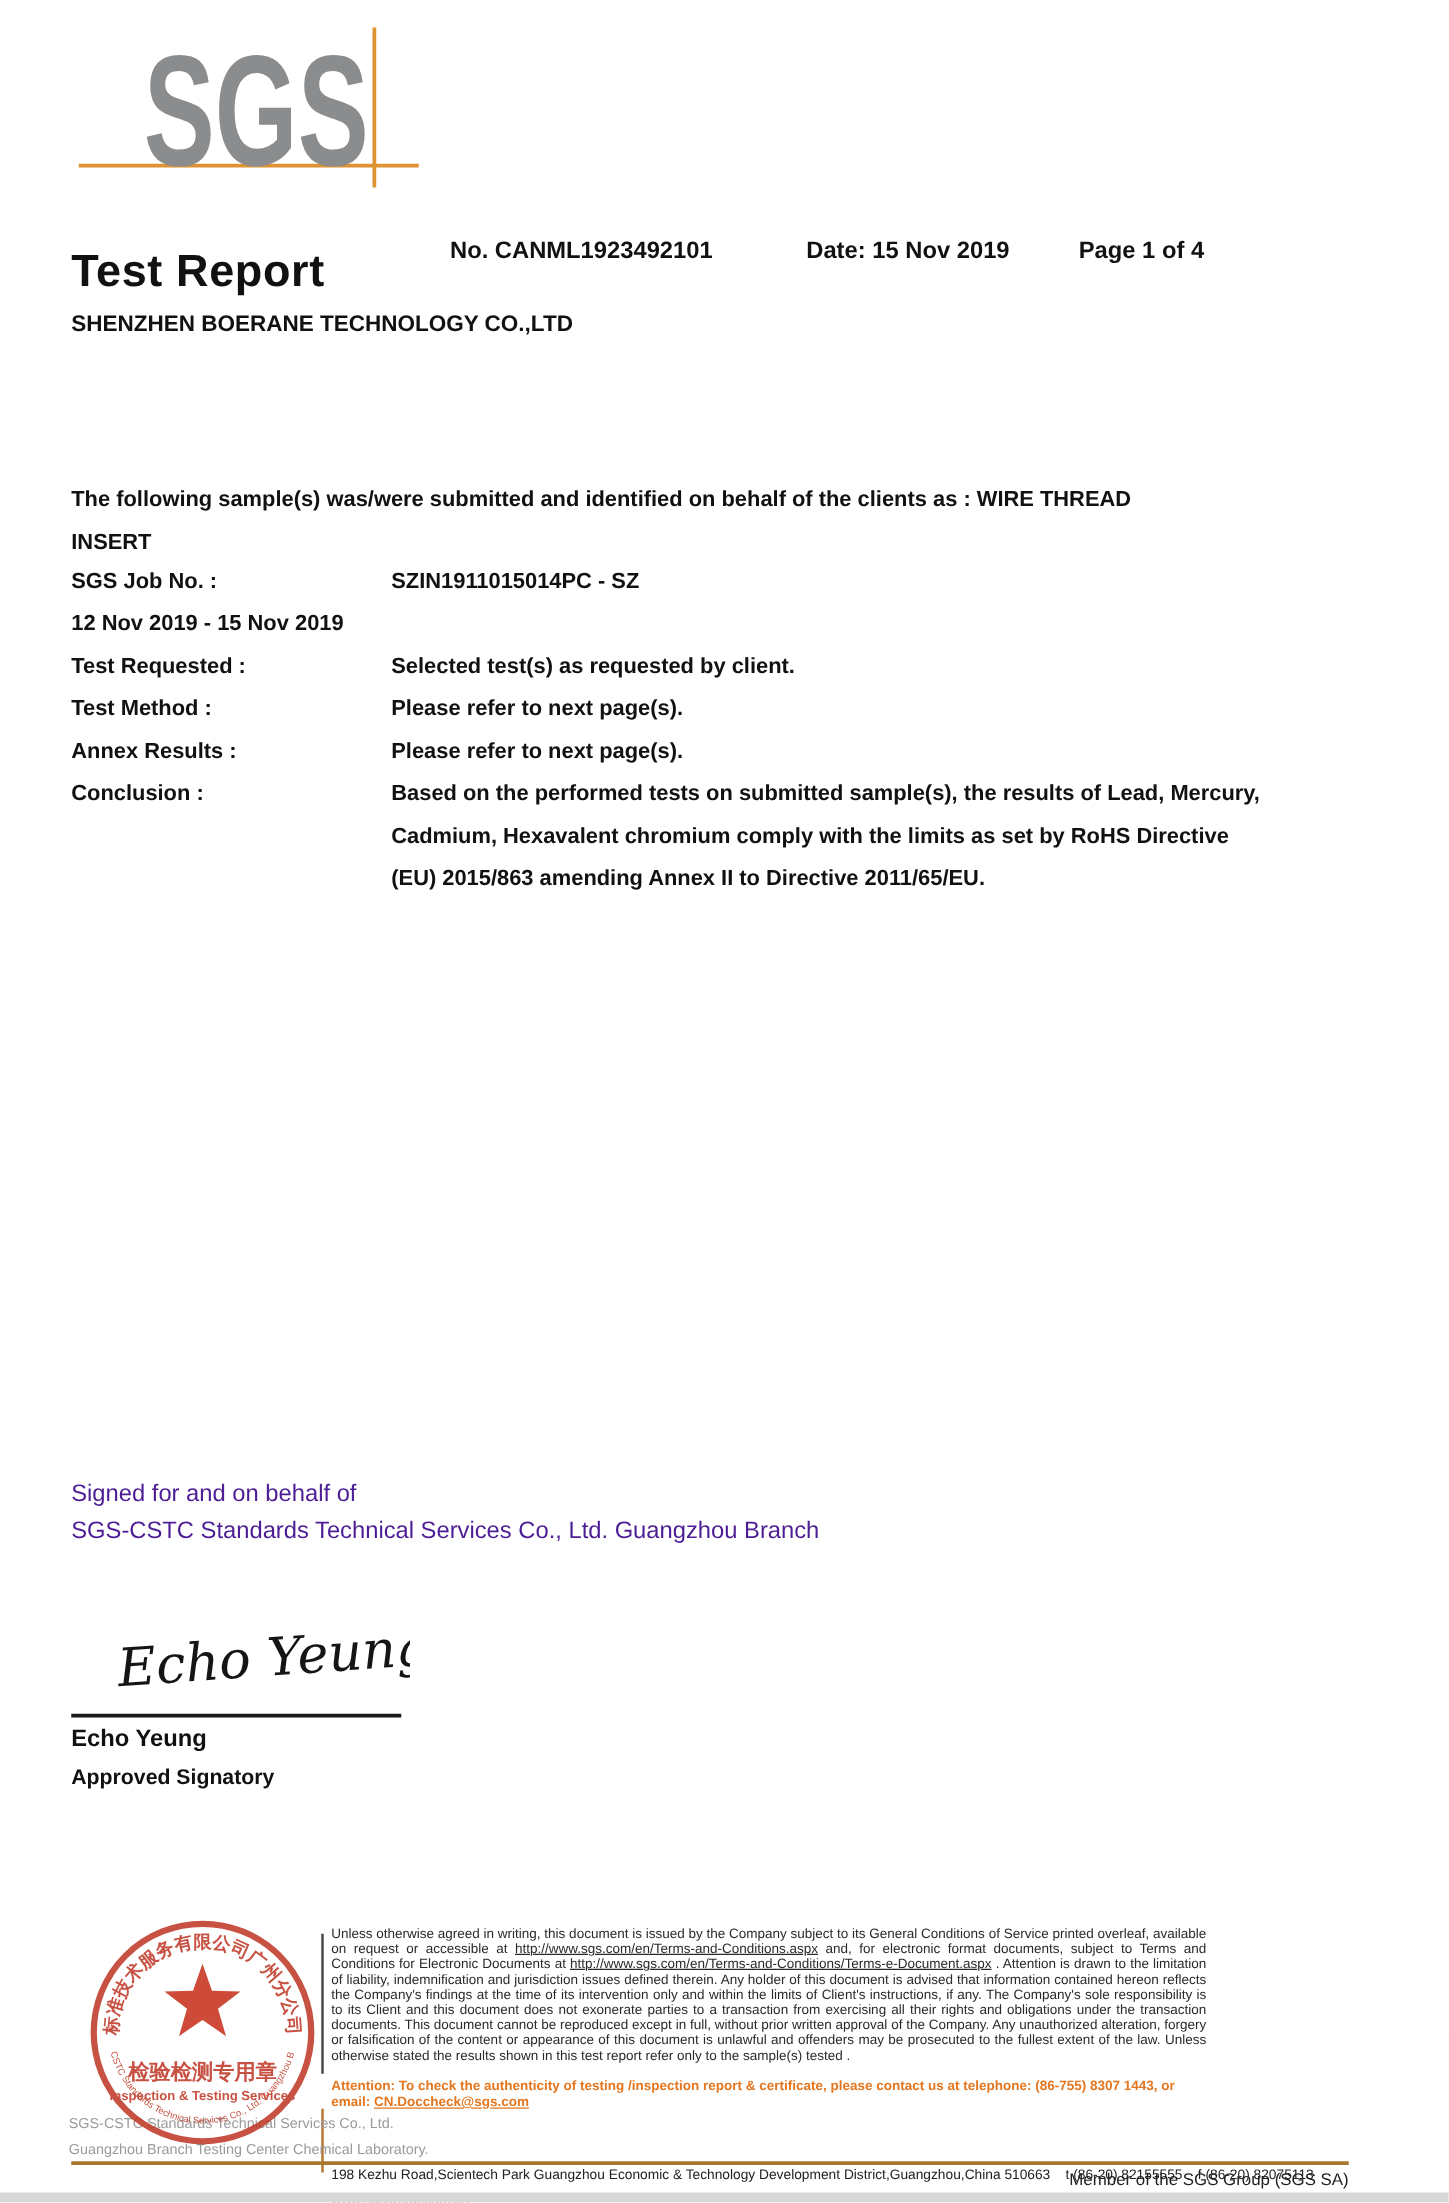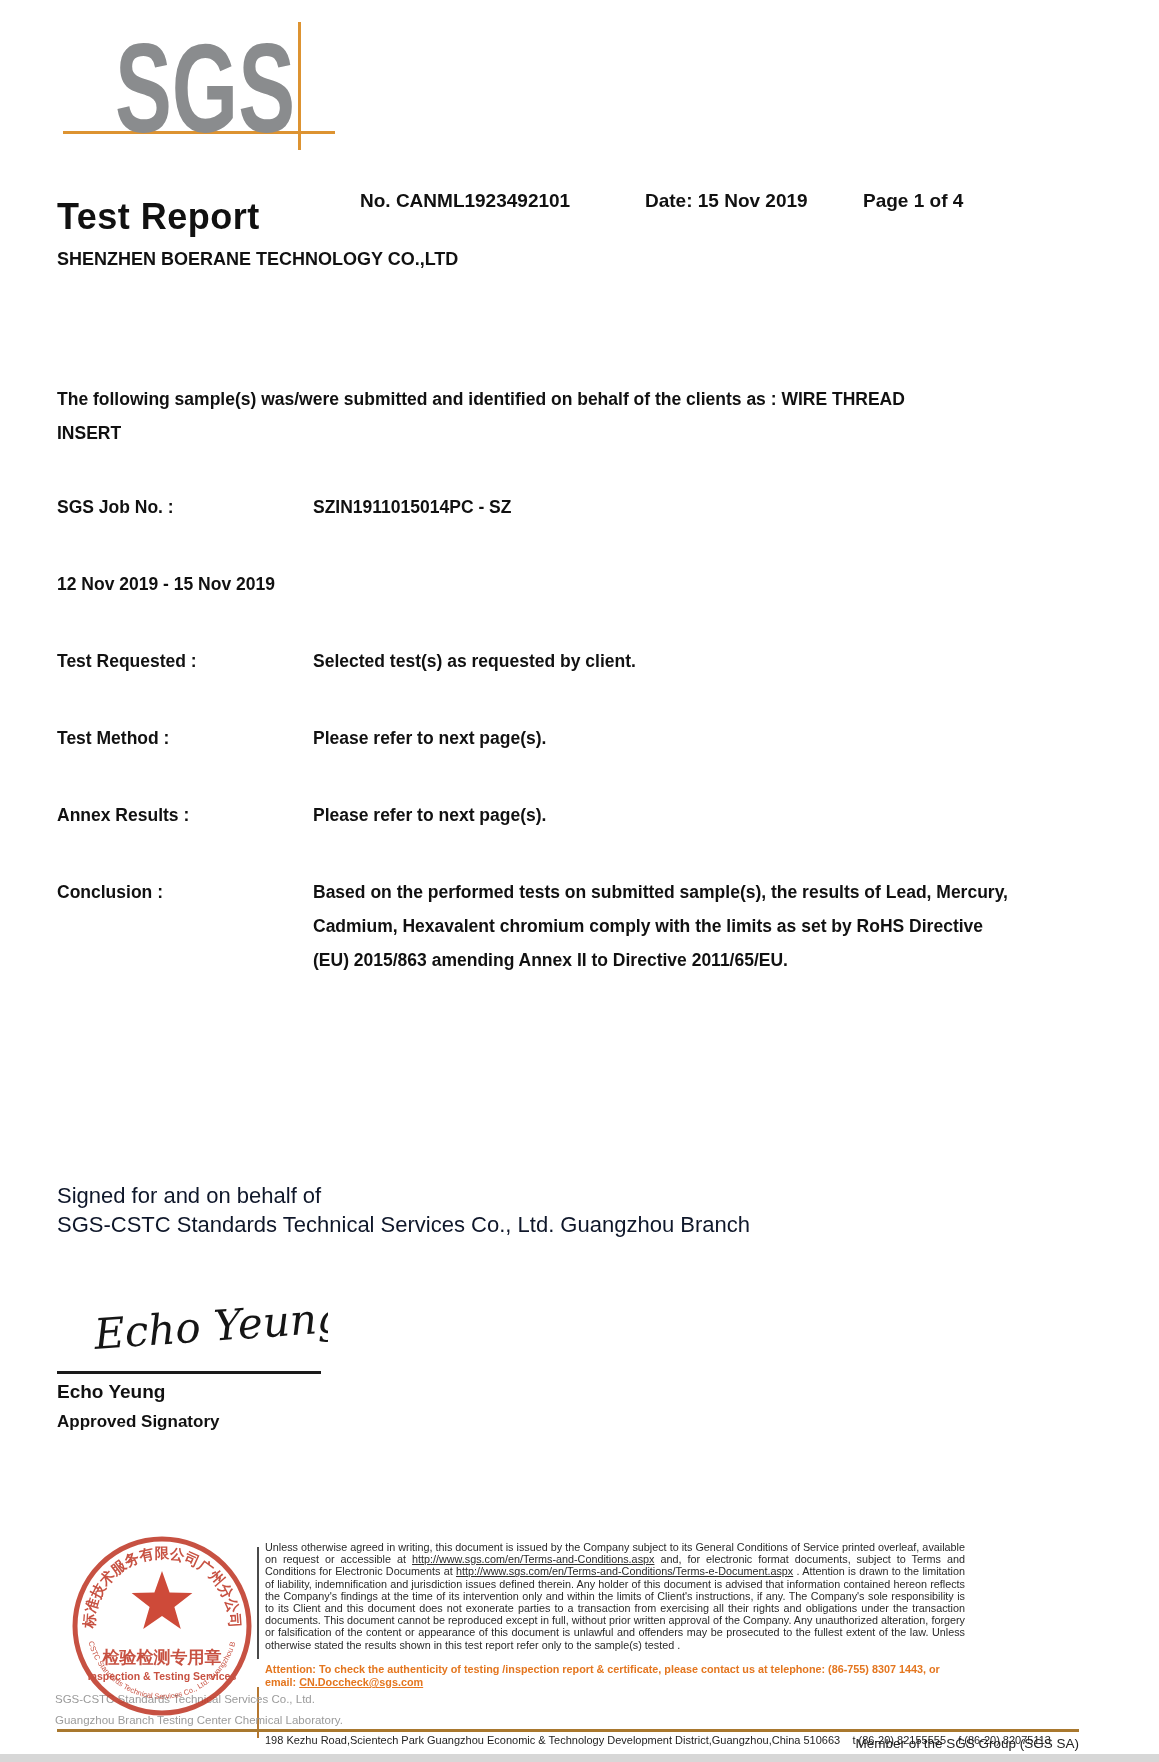--- a/index.html
+++ b/index.html
@@ -19,24 +19,24 @@
   .page-indicator { position:absolute; left:863px; top:190px; font-size:19px; font-weight:bold; }
 
   
   .client { position:absolute; left:57px; top:241px; width:1040px; font-size:18px; font-weight:bold; line-height:37px; }
 
   
   .intro { position:absolute; left:57px; top:382px; width:915px; font-size:17.5px; font-weight:bold; line-height:34px; }
 
   
   .fields { position:absolute; left:57px; top:447px; width:957px; font-size:17.5px; font-weight:bold; line-height:34px; }
-  .field-row { display:grid; grid-template-columns:256px 1fr;margin-top:43px; }
+  .field-row { display:grid; grid-template-columns:256px 1fr; }
 
   
-  .signed { position:absolute; left:57px; top:1181px; font-size:22px; line-height:29px; color:#0f172a; }
+  .signed { position:absolute; left:57px; top:1181px; font-size:19px; line-height:29px; color:#4c1d95; }
   .sig-script { position:absolute; left:88px; top:1283px; }
   .sig-rule { position:absolute; left:57px; top:1371px; width:264px; height:3px; background:#1a1a1a; }
   .sig-name { position:absolute; left:57px; top:1381px; font-size:19px; font-weight:bold; }
   .sig-role { position:absolute; left:57px; top:1412px; font-size:17px; font-weight:bold; }
 
   
   .lab-gray { position:absolute; left:55px; top:1689px; font-size:11.5px; color:#9b9b9b; line-height:21px; z-index:1; }
   .stamp { position:absolute; left:58px; top:1522px; z-index:2; opacity:.88; }
   .vrule-dark   { position:absolute; left:257px; top:1547px; width:2px; height:112px; background:#4a4a4a; }
   .vrule-orange { position:absolute; left:257px; top:1687px; width:2px; height:51px; background:#b5772f; }

